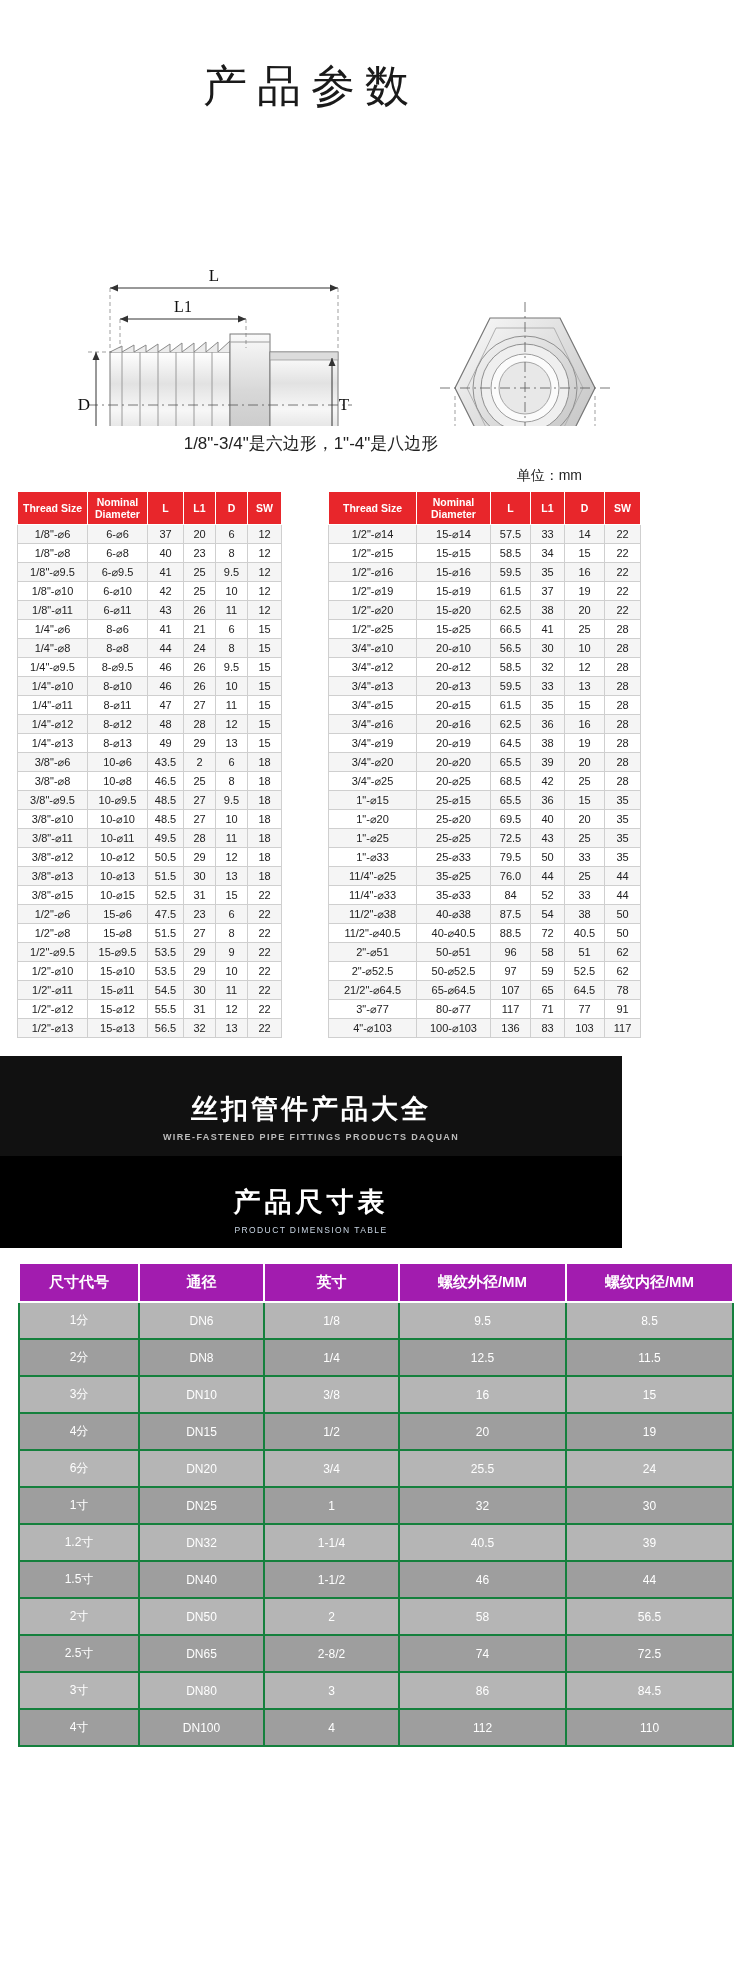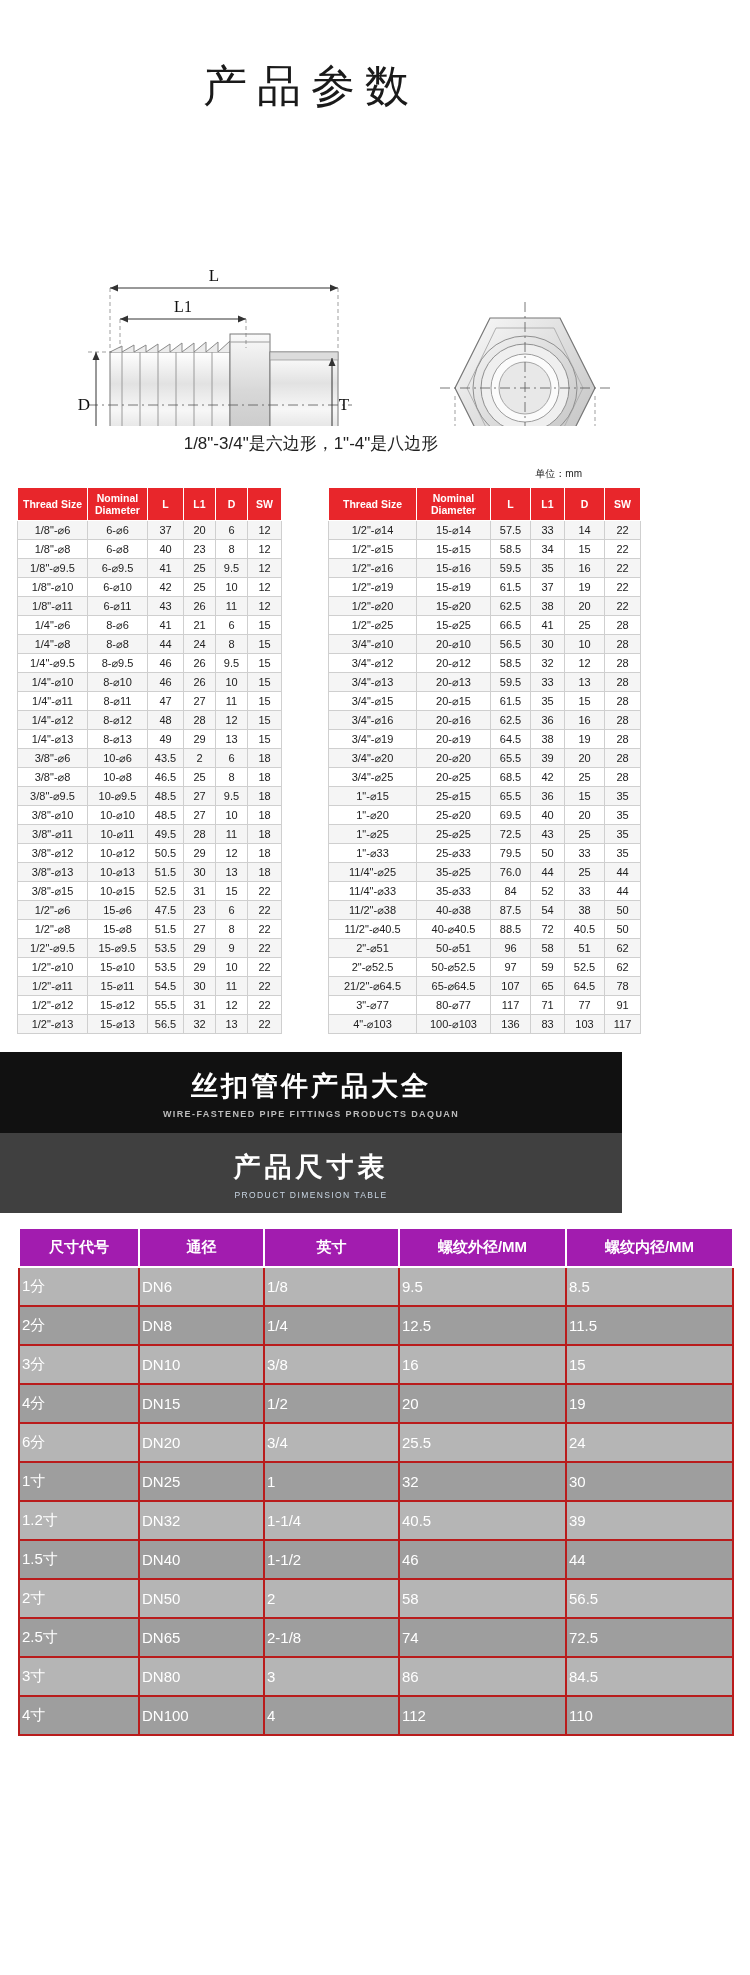--- a/index.html
+++ b/index.html
@@ -35,21 +35,21 @@
     text-align:center;
     font-size:17px;
     color:#222;
     padding:6px 0 12px 0;
     font-family:"Liberation Sans", sans-serif;
   }
 
   .unit-line {
     text-align:right;
     padding-right:40px;
-    font-size:10px;
+    font-size:14px;
     color:#222;
     padding-bottom:6px;
   }
 
   
   .tables-wrap {
     display:flex;
     justify-content:center;
     gap:10px;
     padding:0 8px 18px 8px;
@@ -87,32 +87,33 @@
     background:#111111;
     text-align:center;
     padding:16px 0 14px 0;
   }
   .banner-black .b-title {
     color:#ffffff;
     font-size:27px;
     font-weight:bold;
     letter-spacing:3px;
     font-family:Liberation Serif, serif;
+    margin-top:19px;
   }
   .banner-black .b-sub {
     color:#bdbdbd;
     font-size:9px;
     letter-spacing:1.4px;
     margin-top:5px;
     font-weight:bold;
   }
   .banner-blue {
-    background:#404040;
+    background:#000000;
     text-align:center;
-    padding:16px 0 13px 0;
+    padding:28px 0 13px 0;
   }
   .banner-blue .b-title {
     color:#ffffff;
     font-size:27px;
     font-weight:bold;
     letter-spacing:4px;
   }
   .banner-blue .b-sub {
     color:#c9d6e4;
     font-size:8.5px;
@@ -131,25 +132,25 @@
   table.dim th {
     background:#a21caf;
     color:#ffffff;
     font-weight:bold;
     border:2px solid #ffffff;
     padding:9px 2px;
     text-align:center;
     font-size:15px;
   }
   table.dim td {
-    border:2px solid #b91c1c;
-    text-align:left;
+    border:2px solid #15803d;
+    text-align:center;
     padding:9px 2px;
     color:#ffffff;
-    font-size:15px;
+    font-size:12px;
   }
   table.dim tbody tr:nth-child(odd) td { background:#b5b5b5; }
   table.dim tbody tr:nth-child(even) td { background:#9e9e9e; }
 
   .footnote {
     font-size:11.5px;
     color:#222;
     padding:8px 0 18px 18px;
   }
 </style>
@@ -837,21 +838,21 @@
           <tr>
             <td>2寸</td>
             <td>DN50</td>
             <td>2</td>
             <td>58</td>
             <td>56.5</td>
           </tr>
           <tr>
             <td>2.5寸</td>
             <td>DN65</td>
-            <td>2-1/8</td>
+            <td>2-8/2</td>
             <td>74</td>
             <td>72.5</td>
           </tr>
           <tr>
             <td>3寸</td>
             <td>DN80</td>
             <td>3</td>
             <td>86</td>
             <td>84.5</td>
           </tr>

